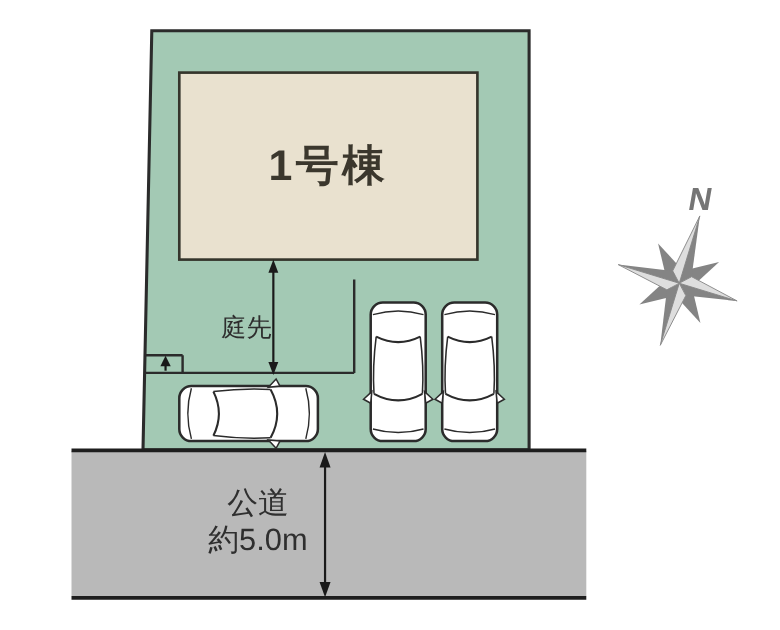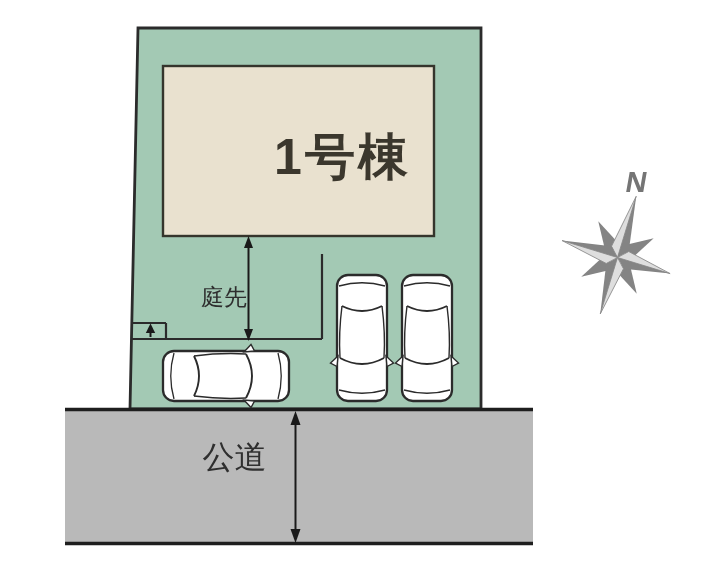--- a/index.html
+++ b/index.html
@@ -4,27 +4,27 @@
 <style>
   html,body{margin:0;padding:0;background:#ffffff;}
   .canvas{
     position:relative;width:709px;height:573px;background:#ffffff;overflow:hidden;
     font-family:"Liberation Sans","DejaVu Sans",sans-serif;
   }
   .canvas svg.scene{position:absolute;left:0;top:0;}
   .t{position:absolute;color:#2e2e2e;white-space:nowrap;}
   .building-label{
     left:163px;top:124px;width:271px;text-align:center;
-    font-size:50px;font-weight:600;color:#3b372d;letter-spacing:3px;padding-left:44px;
+    font-size:39px;font-weight:600;color:#3b372d;letter-spacing:3px;
   }
   .garden-label{left:201px;top:282px;font-size:23px;font-weight:500;text-align:center;}
   .garden-dim{left:254px;top:281px;font-size:23px;font-weight:500;}
   .road-text{
     left:157px;top:440px;width:155px;text-align:center;
-    font-size:32px;line-height:34px;font-weight:500;color:#2f2f2f;
+    font-size:28px;line-height:34px;font-weight:500;color:#2f2f2f;
   }
   .north-label{
     left:626px;top:166px;font-size:29px;font-weight:700;color:#757575;
     transform:skewX(-10deg);
   }
   .lot{fill:#a3c9b4;stroke:#2b2b2b;stroke-width:2.8;}
   .bldg{fill:#e9e1cf;stroke:#35352c;stroke-width:2.4;}
   .road{fill:#b9b9b9;}
   .road-edge{stroke:#1e1e1e;stroke-width:3.4;fill:none;}
   .thin{stroke:#2b2b2b;stroke-width:2.2;fill:none;}
@@ -108,16 +108,17 @@
       <polygon class="facet-dark" points="-58,0 -9,-9 0,0"></polygon>
     </g>
   </svg>
 
   <div class="t building-label">1号棟</div>
 
   <div class="t garden-label">庭先</div>
 
   <div class="t road-text">
     <div>公道</div>
+    <div>約5.0m</div>
   </div>
 
   <div class="t north-label">N</div>
 </div>
 
 </body></html>

